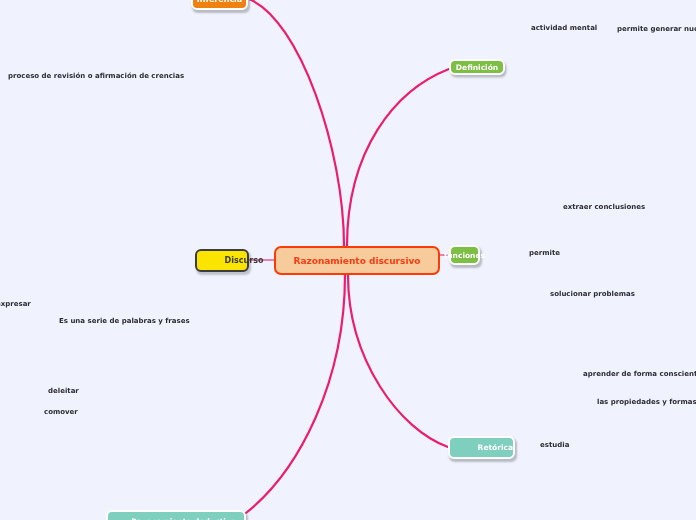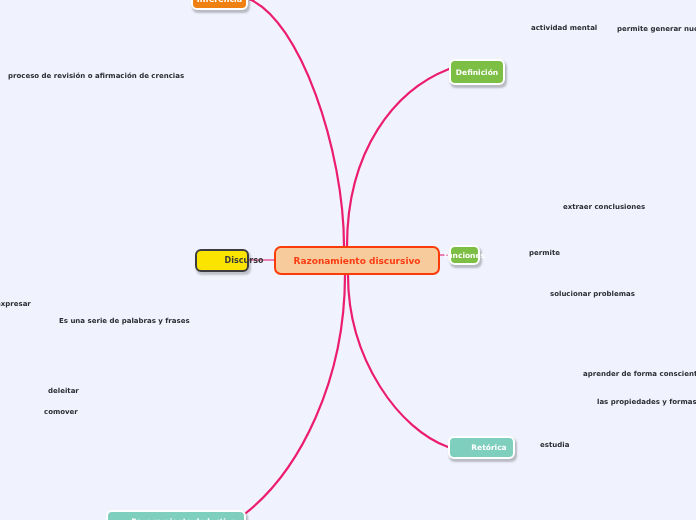--- a/index.html
+++ b/index.html
@@ -43,29 +43,29 @@
       <path d="M274,260 L249,260"></path>
 
       <path d="M423,255 L449,255"></path>
     </g>
   </svg>
 
   <div class="node n-center" style="left:274px;top:246px;width:166px;height:29px;">
     <span>Razonamiento discursivo</span>
   </div>
 
-  <div class="node n-green" style="left:449px;top:59px;width:56px;height:26px;">
+  <div class="node n-green" style="left:449px;top:59px;width:56px;height:16px;">
     <span>Definición</span>
   </div>
 
   <div class="node n-green" style="left:449px;top:245px;width:31px;height:20px;">
     <span>funciones</span>
   </div>
 
-  <div class="node n-teal" style="left:448px;top:436px;width:67px;height:23px;">
+  <div class="node n-teal" style="left:448px;top:436px;width:67px;height:23px;justify-content:space-between;">
     <span class="nicon"></span>
     <span>Retórica</span>
   </div>
 
   <div class="node n-yellow" style="left:195px;top:249px;width:54px;height:23px;padding-left:44px;">
     <span>Discurso</span>
   </div>
 
   <div class="node n-orange" style="left:191px;top:-12px;width:57px;height:22px;">
     <span>Inferencia</span>

